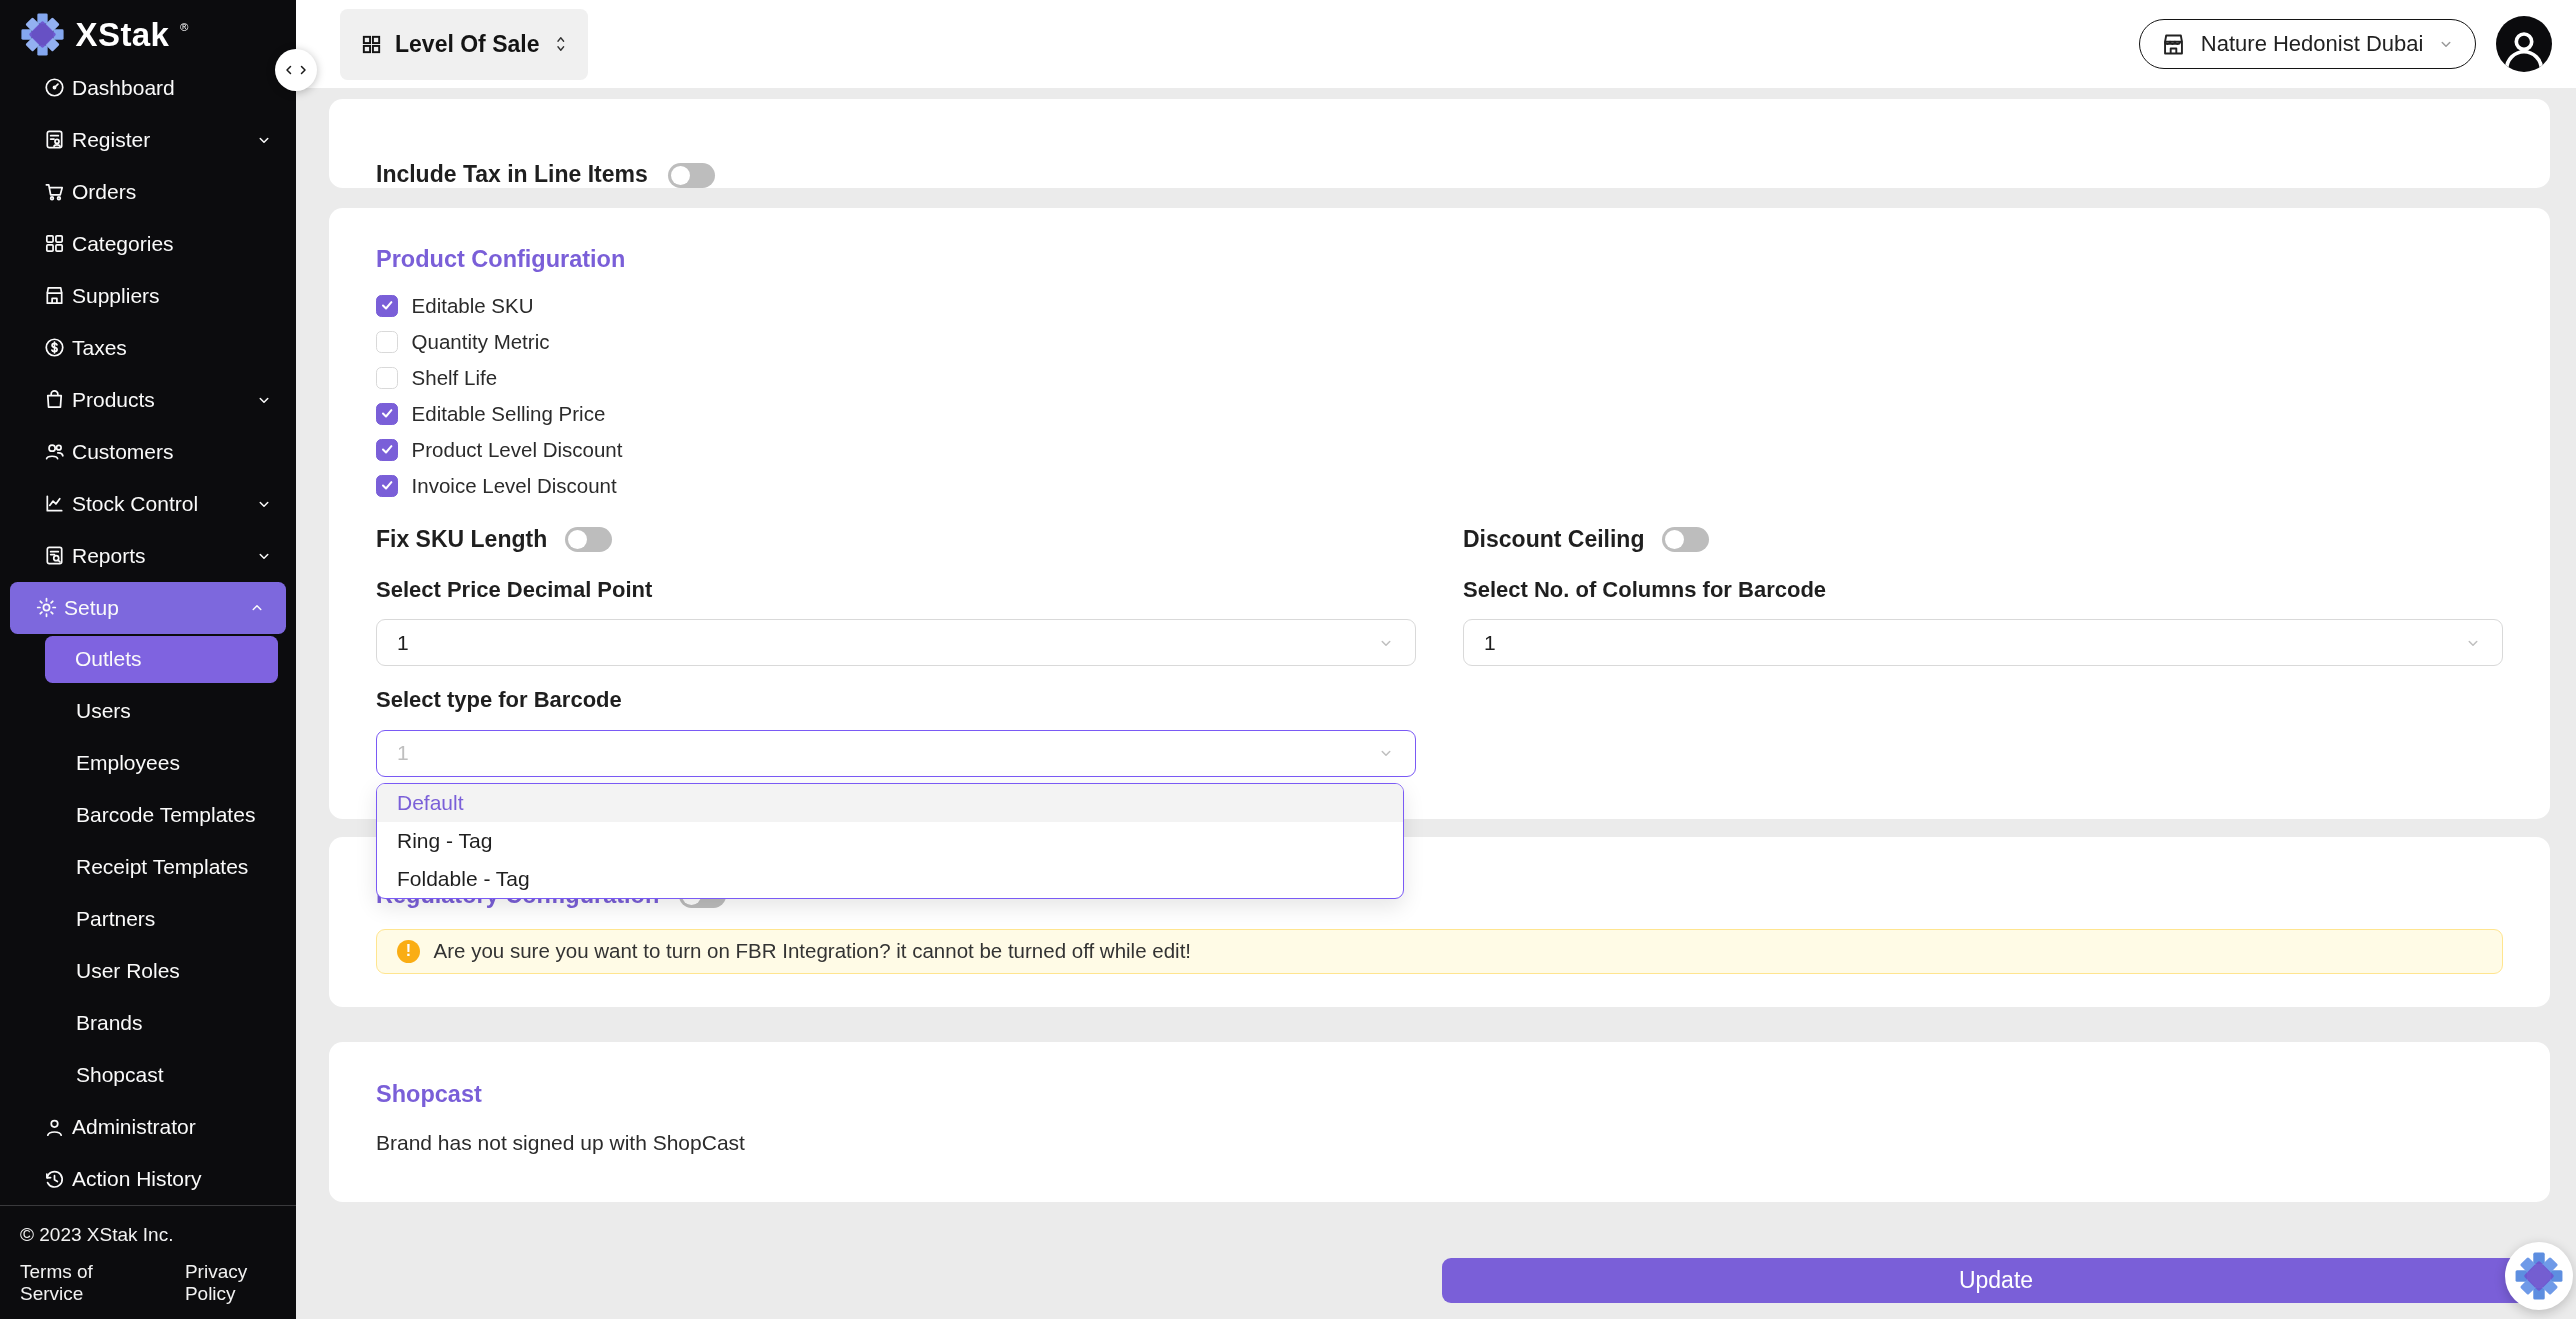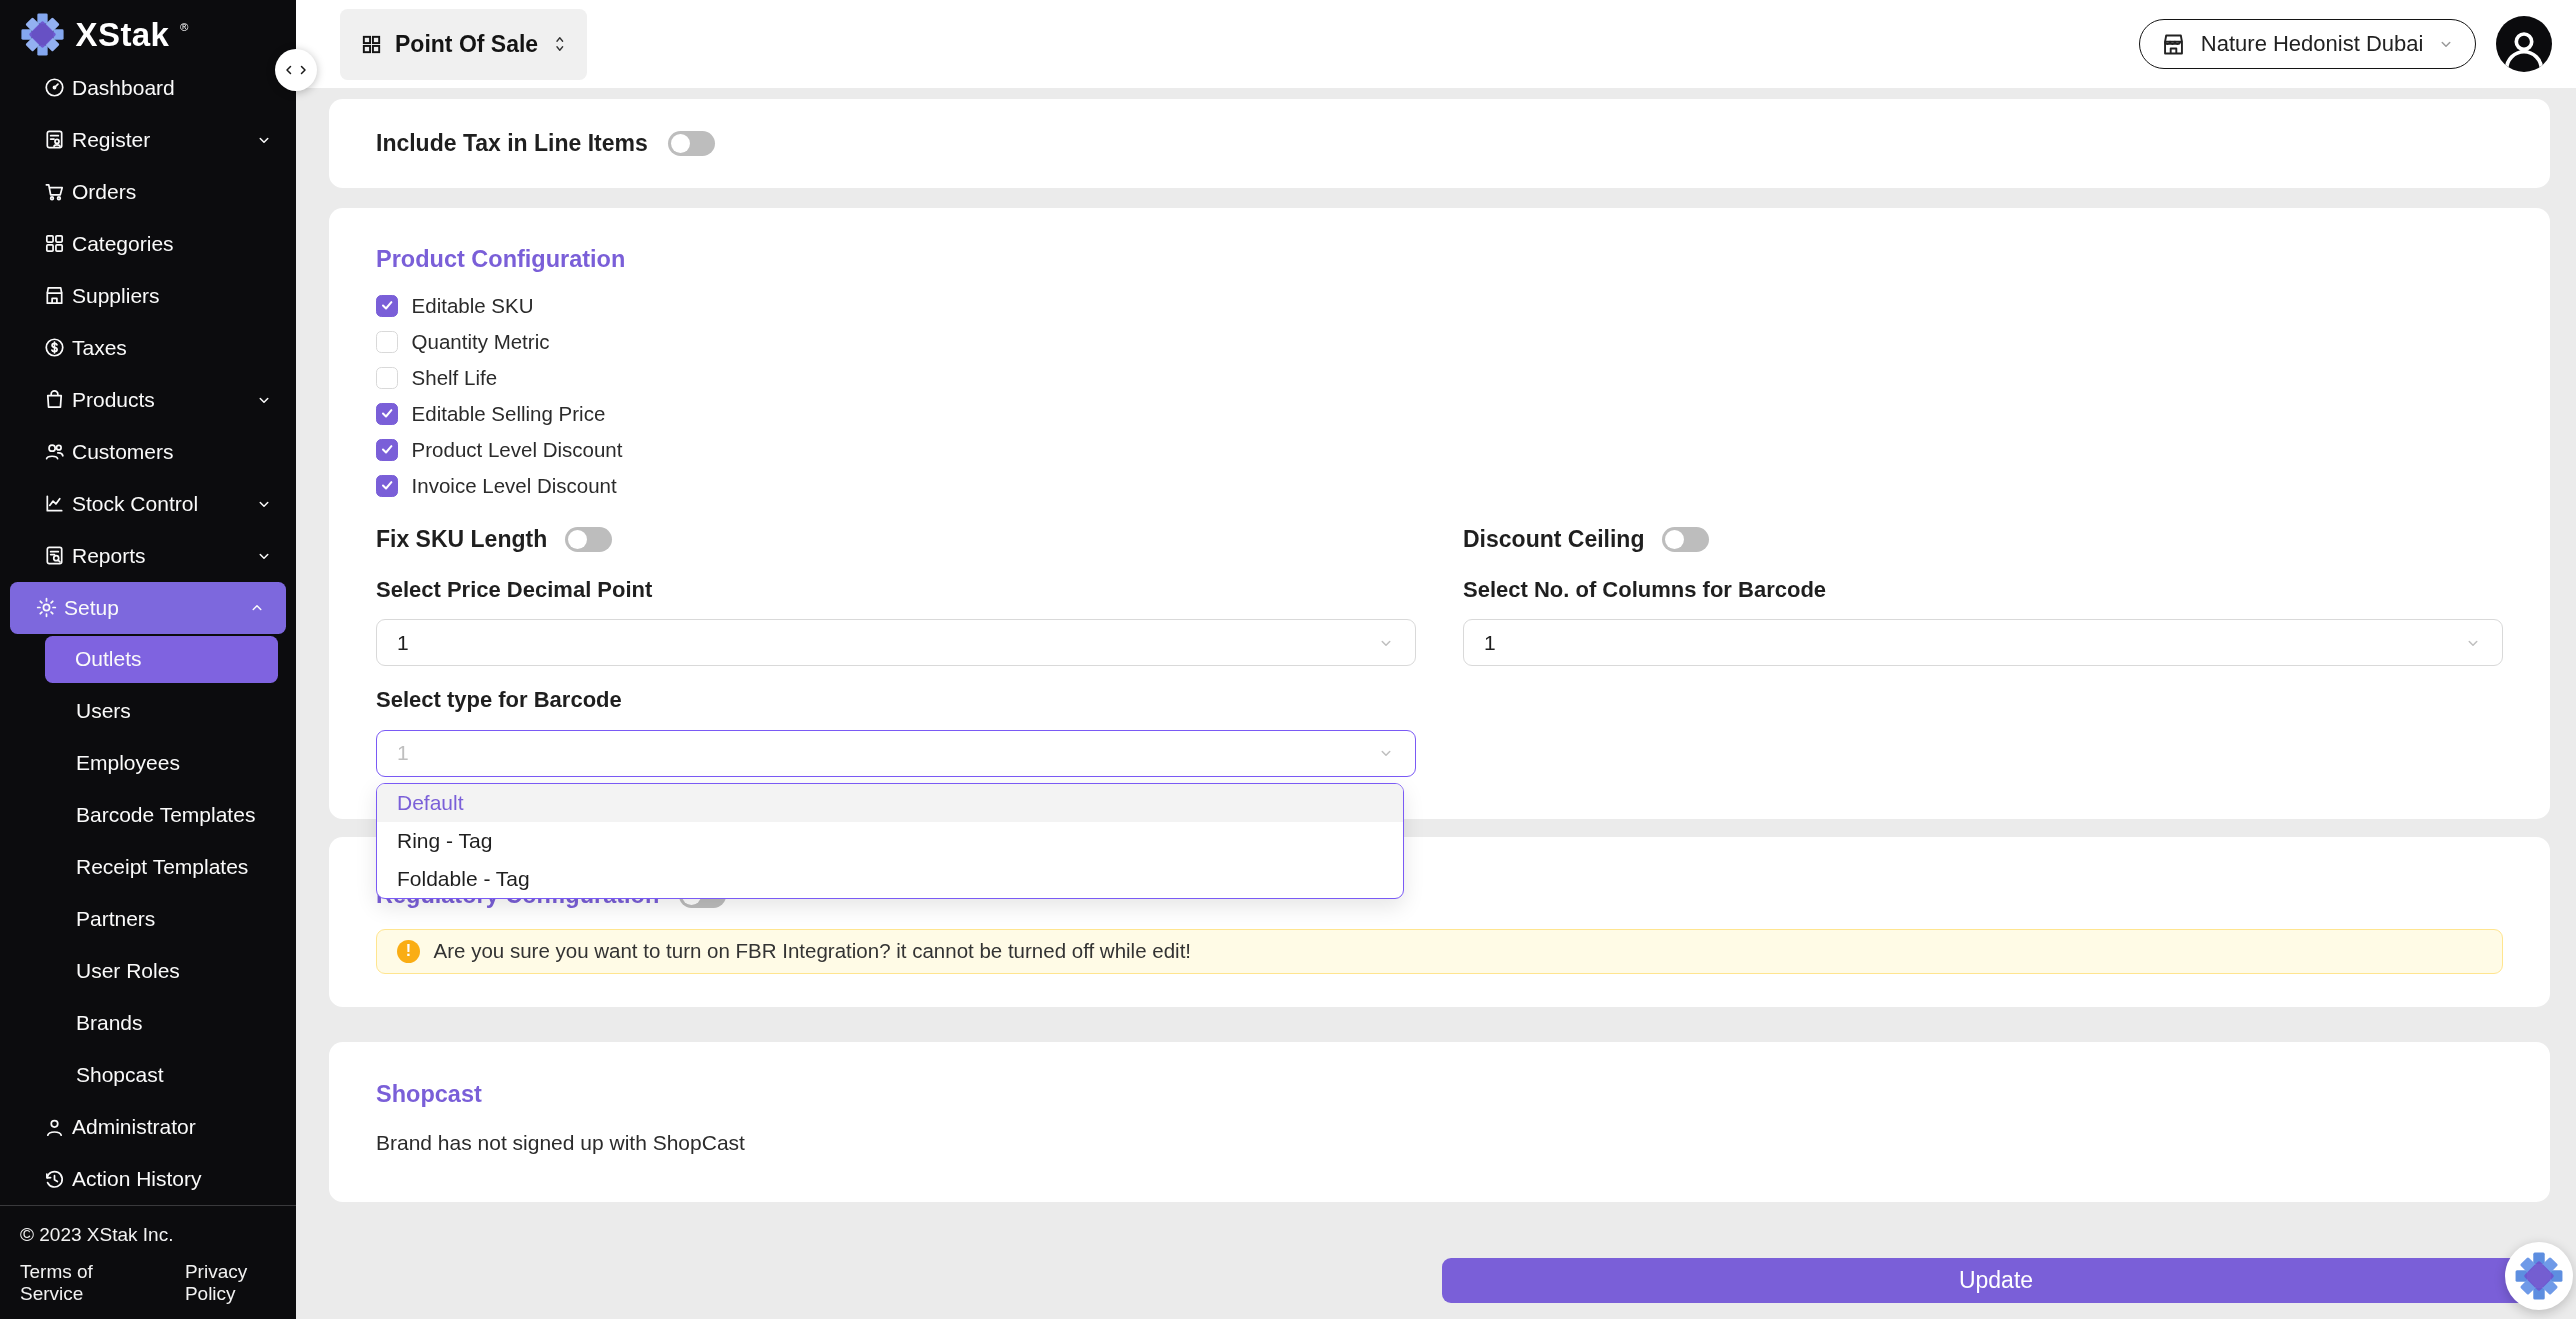--- a/index.html
+++ b/index.html
@@ -48,21 +48,21 @@
   .pill-caret svg{width:18px;height:18px;color:#9a9a9a;display:block;}
   .avatar{width:56px;height:56px;border-radius:50%;background:#0b0b0d;display:flex;align-items:flex-end;justify-content:center;overflow:hidden;cursor:pointer;}
   .avatar svg{width:44px;height:44px;margin-bottom:1.5px;}
 
   .collapse-btn{position:absolute;left:-21px;top:49px;width:42px;height:42px;border-radius:50%;background:#fff;box-shadow:0 1.5px 9px rgba(0,0,0,.25);border:none;display:flex;align-items:center;justify-content:center;gap:2.3px;z-index:12;cursor:pointer;}
   .collapse-btn svg{width:12px;height:12px;color:#1a1a1a;}
 
   
   .content{flex:1;padding:10.6px 26px 0 33px;position:relative;}
   .card{background:#fff;border-radius:13.6px;}
-  .card-tax{height:89px;display:flex;align-items:center;padding:0 47px;gap:20px;}
+  .card-tax{height:89px;display:flex;align-items:flex-end;padding:0 47px;gap:20px;}
   .bold-label{font-size:23px;font-weight:600;color:#1f1f1f;}
 
   .switch{width:47px;height:25px;border-radius:25px;background:#bdbdbd;position:relative;border:none;flex:none;cursor:pointer;}
   .switch::after{content:"";position:absolute;left:3px;top:3px;width:19px;height:19px;border-radius:50%;background:#fff;}
 
   .card-product{margin-top:20px;padding:38px 47px 42px;}
   .section-title{font-size:23.5px;font-weight:600;color:var(--accent);}
   .chk-list{margin-top:21px;display:flex;flex-direction:column;gap:12px;}
   .chk-row{display:flex;align-items:center;gap:13.6px;cursor:pointer;}
   .chk{width:22px;height:22px;border-radius:5.3px;border:1.5px solid #d9d9d9;background:#fff;display:flex;align-items:center;justify-content:center;flex:none;}
@@ -332,21 +332,21 @@
     <header class="topbar">
       <button class="pos-btn">
         <span class="grid-ic">
           <svg viewBox="0 0 24 24" fill="none" stroke="currentColor" stroke-width="2">
               <rect x="4" y="4" width="6.5" height="6.5"></rect>
               <rect x="13.5" y="4" width="6.5" height="6.5"></rect>
               <rect x="4" y="13.5" width="6.5" height="6.5"></rect>
               <rect x="13.5" y="13.5" width="6.5" height="6.5"></rect>
             </svg>
         </span>
-        <span>Point Of Sale</span>
+        <span>Level Of Sale</span>
         <span class="caret-stack">
           <svg viewBox="0 0 24 14" fill="none" stroke="currentColor" stroke-width="2.4" stroke-linecap="round" stroke-linejoin="round">
               <polyline points="7 10 12 4 17 10"></polyline>
             </svg>
           <svg viewBox="0 0 24 14" fill="none" stroke="currentColor" stroke-width="2.4" stroke-linecap="round" stroke-linejoin="round">
               <polyline points="7 4 12 10 17 4"></polyline>
             </svg>
         </span>
       </button>
 

